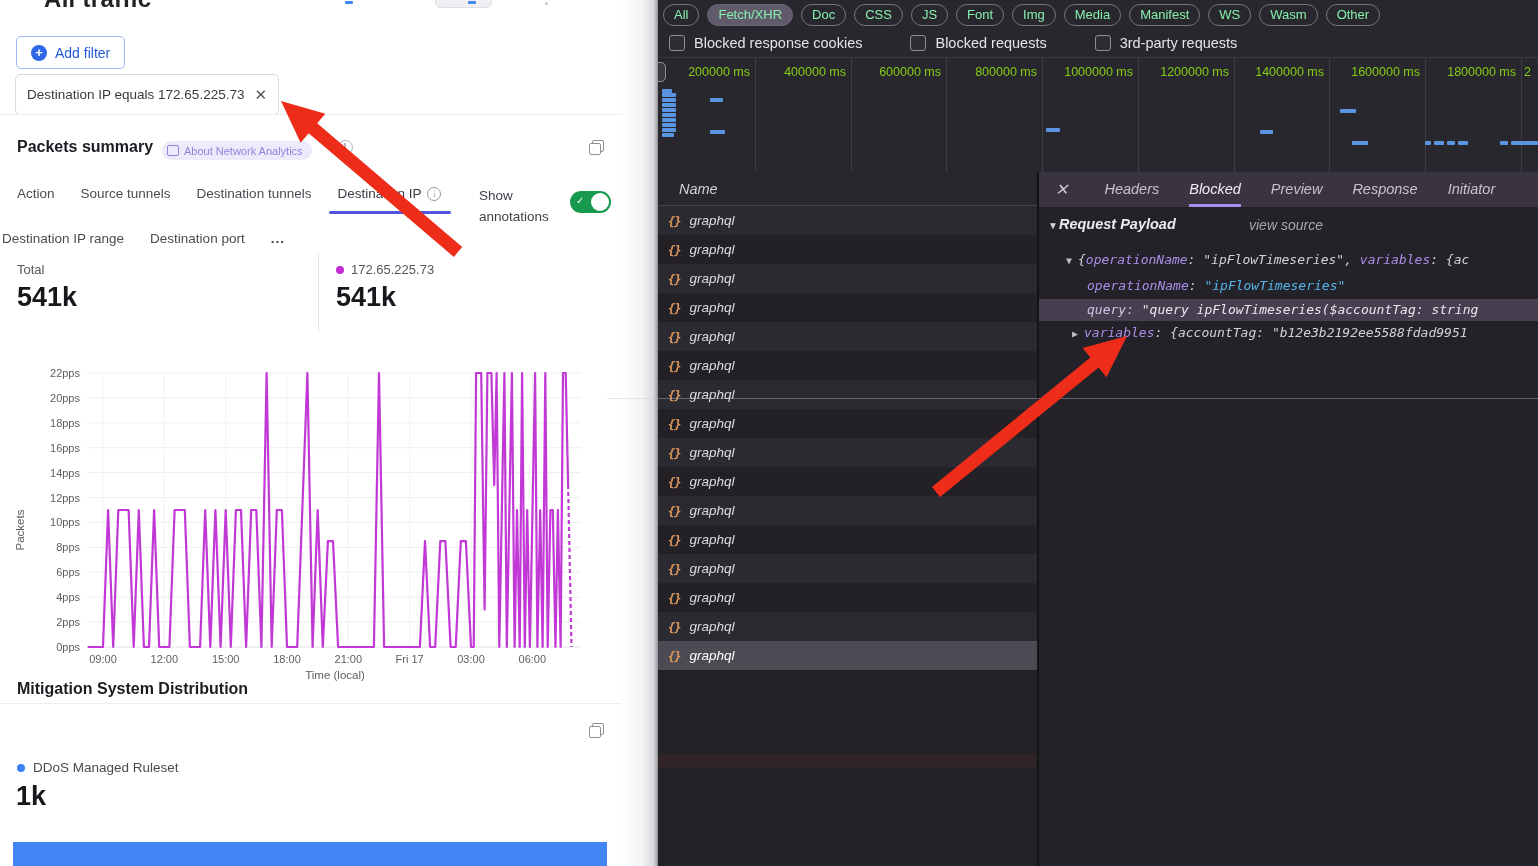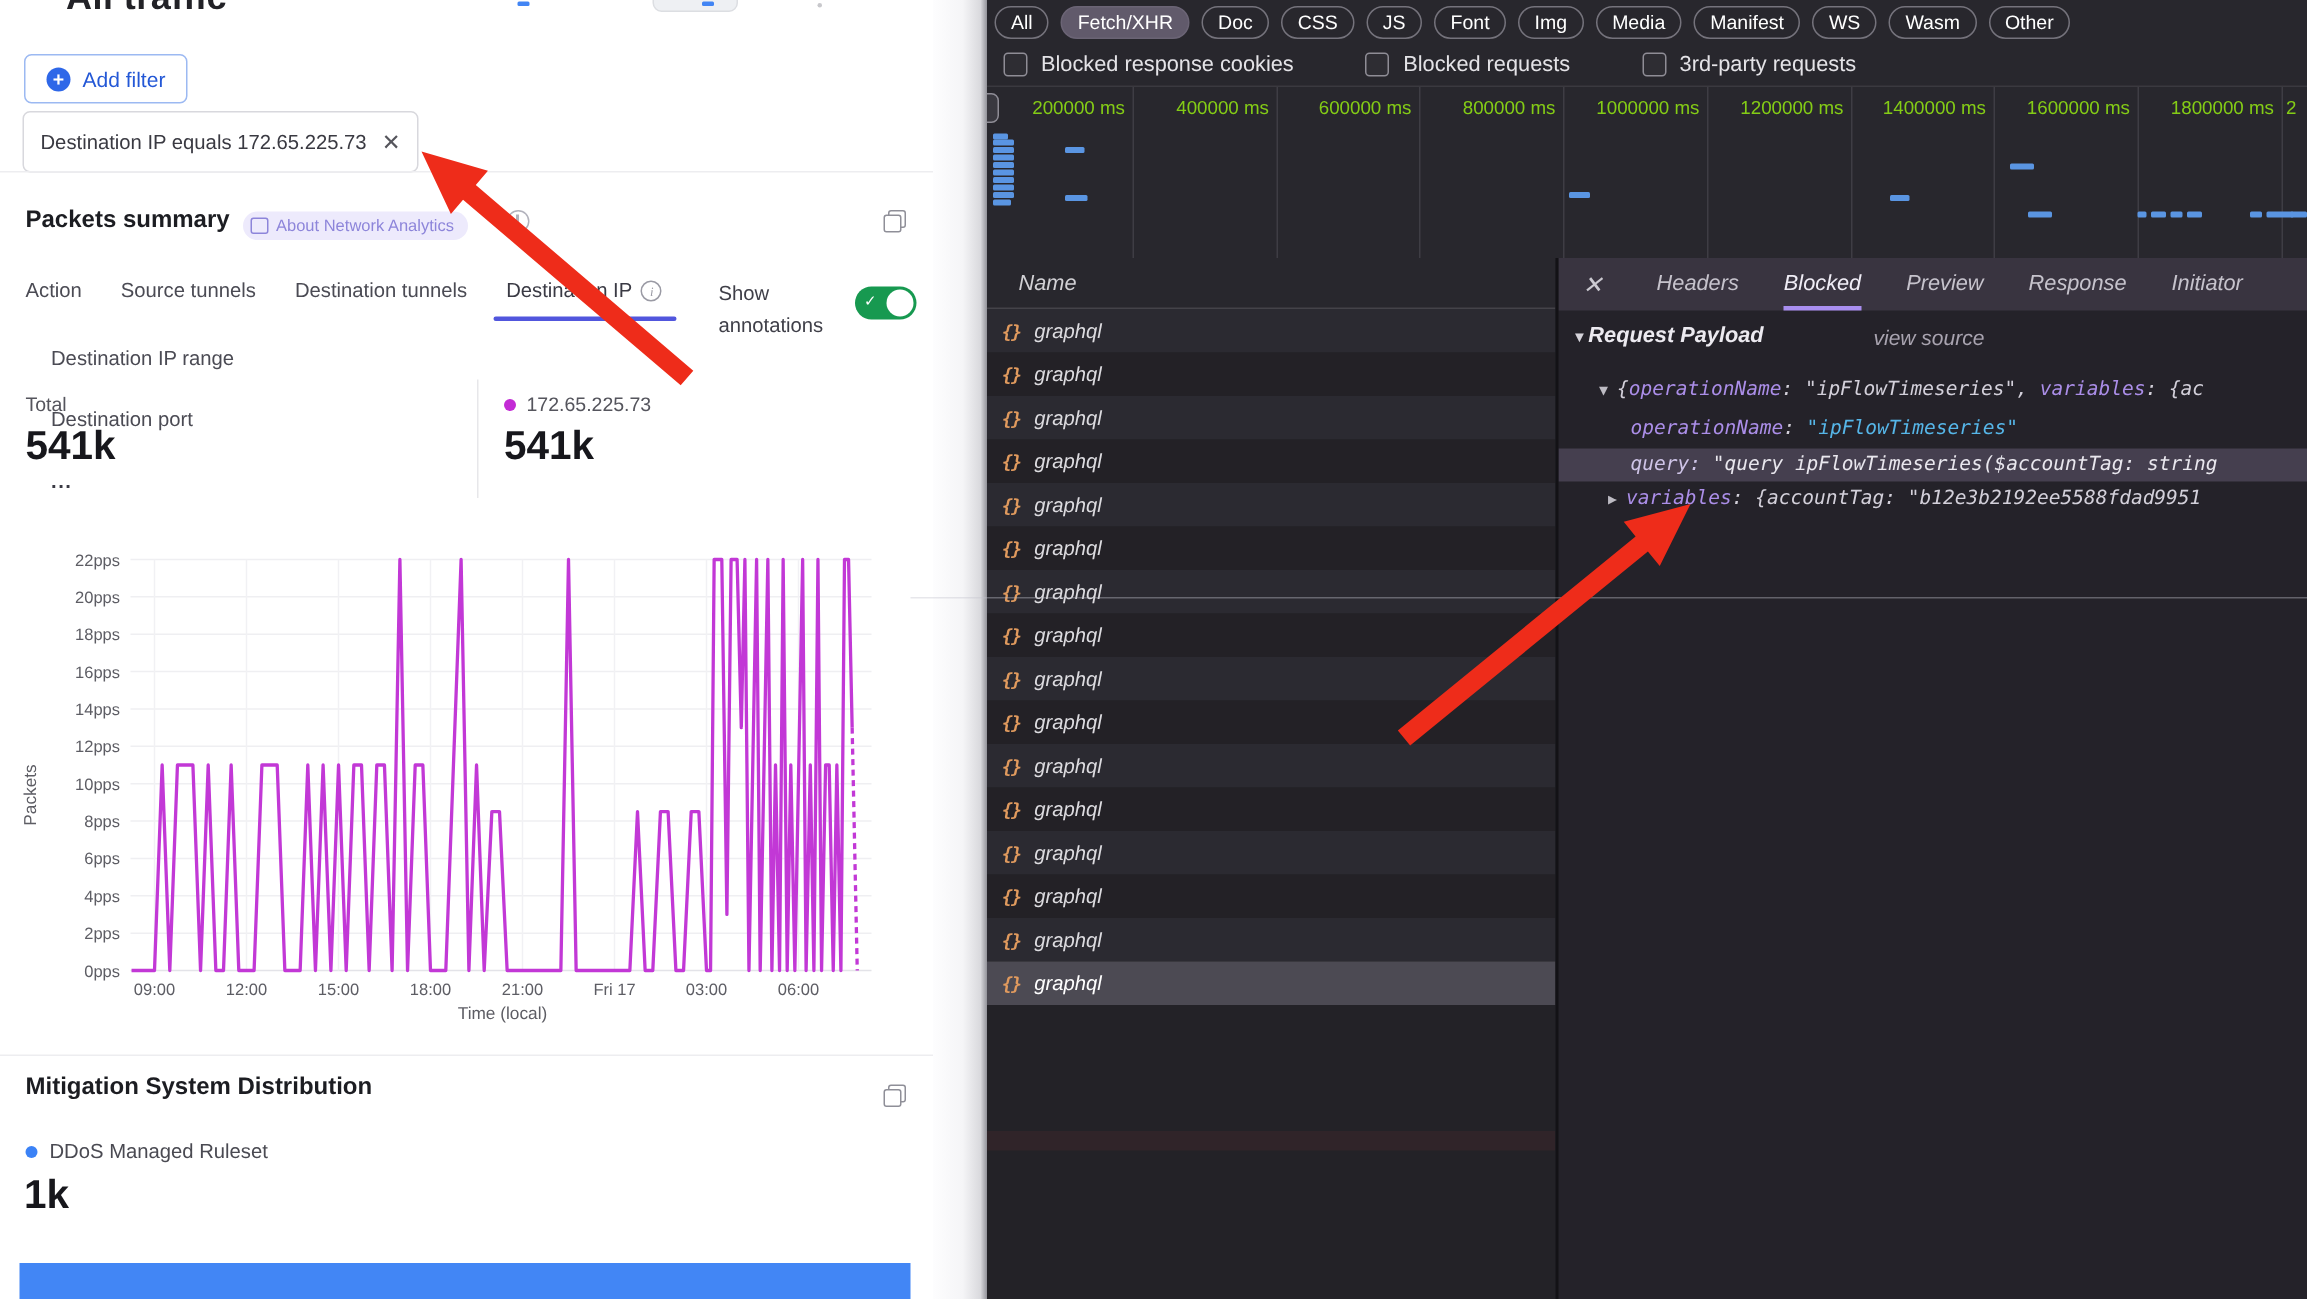--- a/index.html
+++ b/index.html
@@ -30,53 +30,53 @@
   #na-badge{position:absolute;left:162px;top:141px;height:19px;border-radius:10px;background:#edeafc;color:#8d85da;
     font-size:11px;display:inline-flex;align-items:center;gap:5px;padding:0 9px 0 5px;}
   #na-badge .bk{width:10px;height:9px;border:1px solid #8d85da;border-radius:2px;}
   .clock-icon{position:absolute;left:338px;top:140px;width:13px;height:13px;border:1.3px solid #b2b2bc;border-radius:50%;}
   .clock-icon::after{content:"";position:absolute;left:5px;top:2px;width:1.5px;height:5px;background:#b2b2bc;}
   .expand-icon{position:absolute;width:15px;height:15px;}
   .expand-icon .sq1{position:absolute;left:0;bottom:0;width:10px;height:10px;border:1.4px solid #8f8f98;border-radius:2px;background:#fff;}
   .expand-icon .sq2{position:absolute;right:0;top:0;width:10px;height:10px;border:1.4px solid #8f8f98;border-radius:2px;}
 
   #tabs-row1{position:absolute;left:17px;top:186px;display:inline-flex;gap:26px;font-size:13.5px;color:#4b4b54;}
-  #tabs-row2{position:absolute;left:34px;top:231px;display:inline-flex;gap:26px;font-size:13.5px;color:#4b4b54;flex-direction:column;}
+  #tabs-row2{position:absolute;left:2px;top:231px;display:inline-flex;gap:26px;font-size:13.5px;color:#4b4b54;}
   .ptab{display:inline-flex;align-items:center;gap:6px;cursor:pointer;white-space:nowrap;}
   .ptab.more{font-weight:700;letter-spacing:1px;color:#3a3a44;}
   .info-i{width:12px;height:12px;border:1px solid #9a9aa4;border-radius:50%;color:#9a9aa4;font-size:8.5px;
     display:inline-flex;align-items:center;justify-content:center;font-style:italic;font-family:"Liberation Serif",serif;}
   #active-underline{position:absolute;left:329px;top:211px;width:122px;height:2.5px;background:#5156dd;border-radius:2px;}
   #show-annot{position:absolute;left:479px;top:185px;width:84px;font-size:13.5px;color:#3f3f48;line-height:21px;}
   #toggle{position:absolute;left:570px;top:191px;width:41px;height:22px;border-radius:11px;background:#179950;cursor:pointer;}
   #toggle .knob{position:absolute;right:2px;top:2px;width:18px;height:18px;border-radius:50%;background:#fff;}
   #toggle .tick{position:absolute;left:6px;top:4px;color:#fff;font-size:10px;}
 
   #stats{position:absolute;left:0;top:0;}
   .stat-block{position:absolute;top:262px;}
   .stat-label-row{display:flex;align-items:center;gap:7px;font-size:13px;color:#55555d;}
   .legend-dot{width:8px;height:8px;border-radius:50%;}
   .stat-value{font-size:27px;font-weight:700;color:#17171c;margin-top:5px;}
   #stat-divider{position:absolute;left:318px;top:253px;width:1px;height:79px;background:#e7e7ea;}
 
   #packets-chart{position:absolute;left:0;top:355px;}
 
-  #mitigation-title{position:absolute;left:17px;top:716px;margin:0;font-size:16px;font-weight:700;color:#1c1d22;}
+  #mitigation-title{position:absolute;left:17px;top:680px;margin:0;font-size:16px;font-weight:700;color:#1c1d22;}
   #mit-legend{position:absolute;left:17px;top:760px;display:flex;align-items:center;gap:8px;font-size:13.5px;color:#4a4a52;}
   #mit-value{position:absolute;left:16px;top:781px;font-size:27px;font-weight:700;color:#17171c;}
   #mit-bar{position:absolute;left:13px;top:842px;width:594px;height:26px;}
 
   
   #gap{position:absolute;left:622px;top:0;width:36px;height:866px;
     background:linear-gradient(90deg,#fdfdfe 0%,#f5f5f7 55%,#d9d9dd 88%,#93939a 100%);}
 
   
   #devtools{position:absolute;left:658px;top:0;width:880px;height:866px;background:#28272d;color:#dededf;overflow:hidden;}
   #pills-row{position:absolute;left:0;top:0;width:880px;height:29px;display:flex;align-items:center;gap:8px;padding-left:5px;box-sizing:border-box;}
-  .pill{height:20px;padding:0 10px;border:1px solid #75737c;border-radius:12px;font-size:13px;color:#ffffff;
+  .pill{height:20px;padding:0 10px;border:1px solid #75737c;border-radius:12px;font-size:13px;color:#86efac;
     display:inline-flex;align-items:center;background:transparent;cursor:pointer;white-space:nowrap;}
   .pill.active{background:#615a6b;border-color:#6b6475;}
   #cb-row{position:absolute;left:0;top:29px;width:880px;height:29px;display:flex;align-items:center;gap:48px;padding-left:11px;
     box-sizing:border-box;font-size:14.5px;color:#e4e3e7;border-bottom:1px solid #3a393f;}
   .cb-item{display:inline-flex;align-items:center;gap:9px;cursor:pointer;white-space:nowrap;}
   .cbox{width:14px;height:14px;border:1.5px solid #8f8d96;border-radius:3px;background:#2e2d33;}
 
   #timeline{position:absolute;left:0;top:58px;width:880px;height:114px;border-bottom:1px solid #3a393f;overflow:hidden;}
   .tl-grid{position:absolute;top:0;width:1px;height:114px;background:#3e3d44;}
   .tl-label{position:absolute;top:7px;width:88px;text-align:right;font-size:12.5px;color:#84cc16;white-space:nowrap;}

